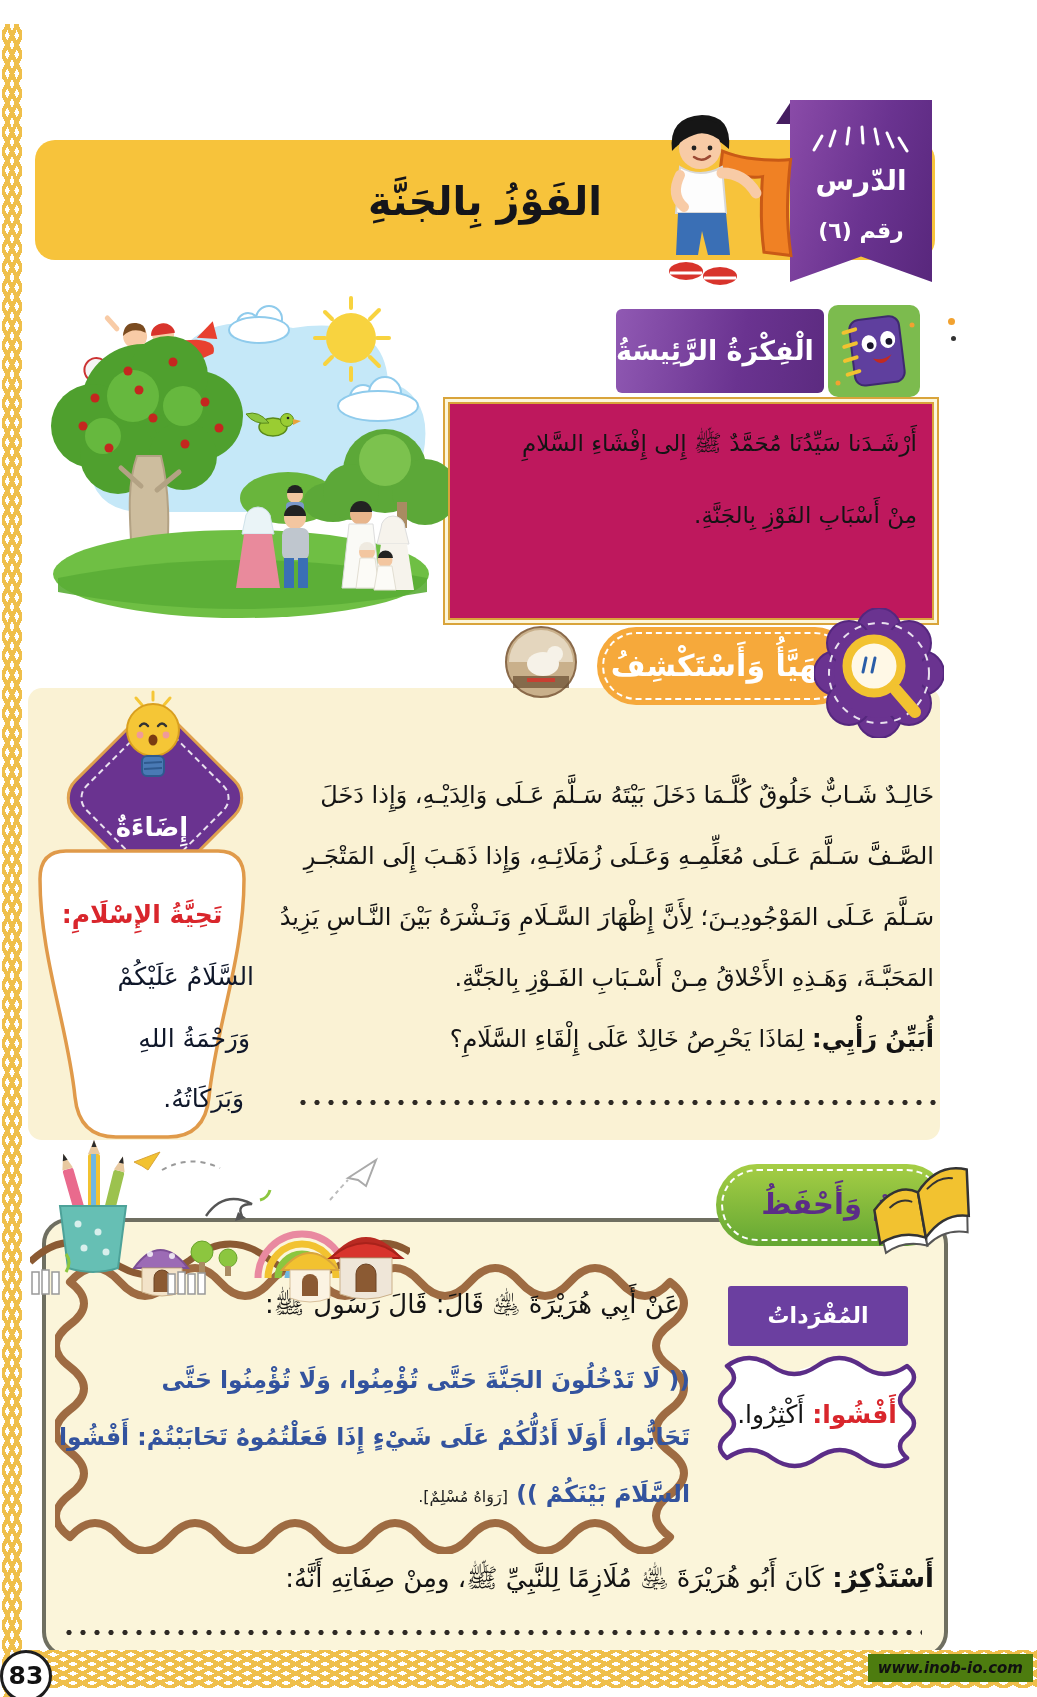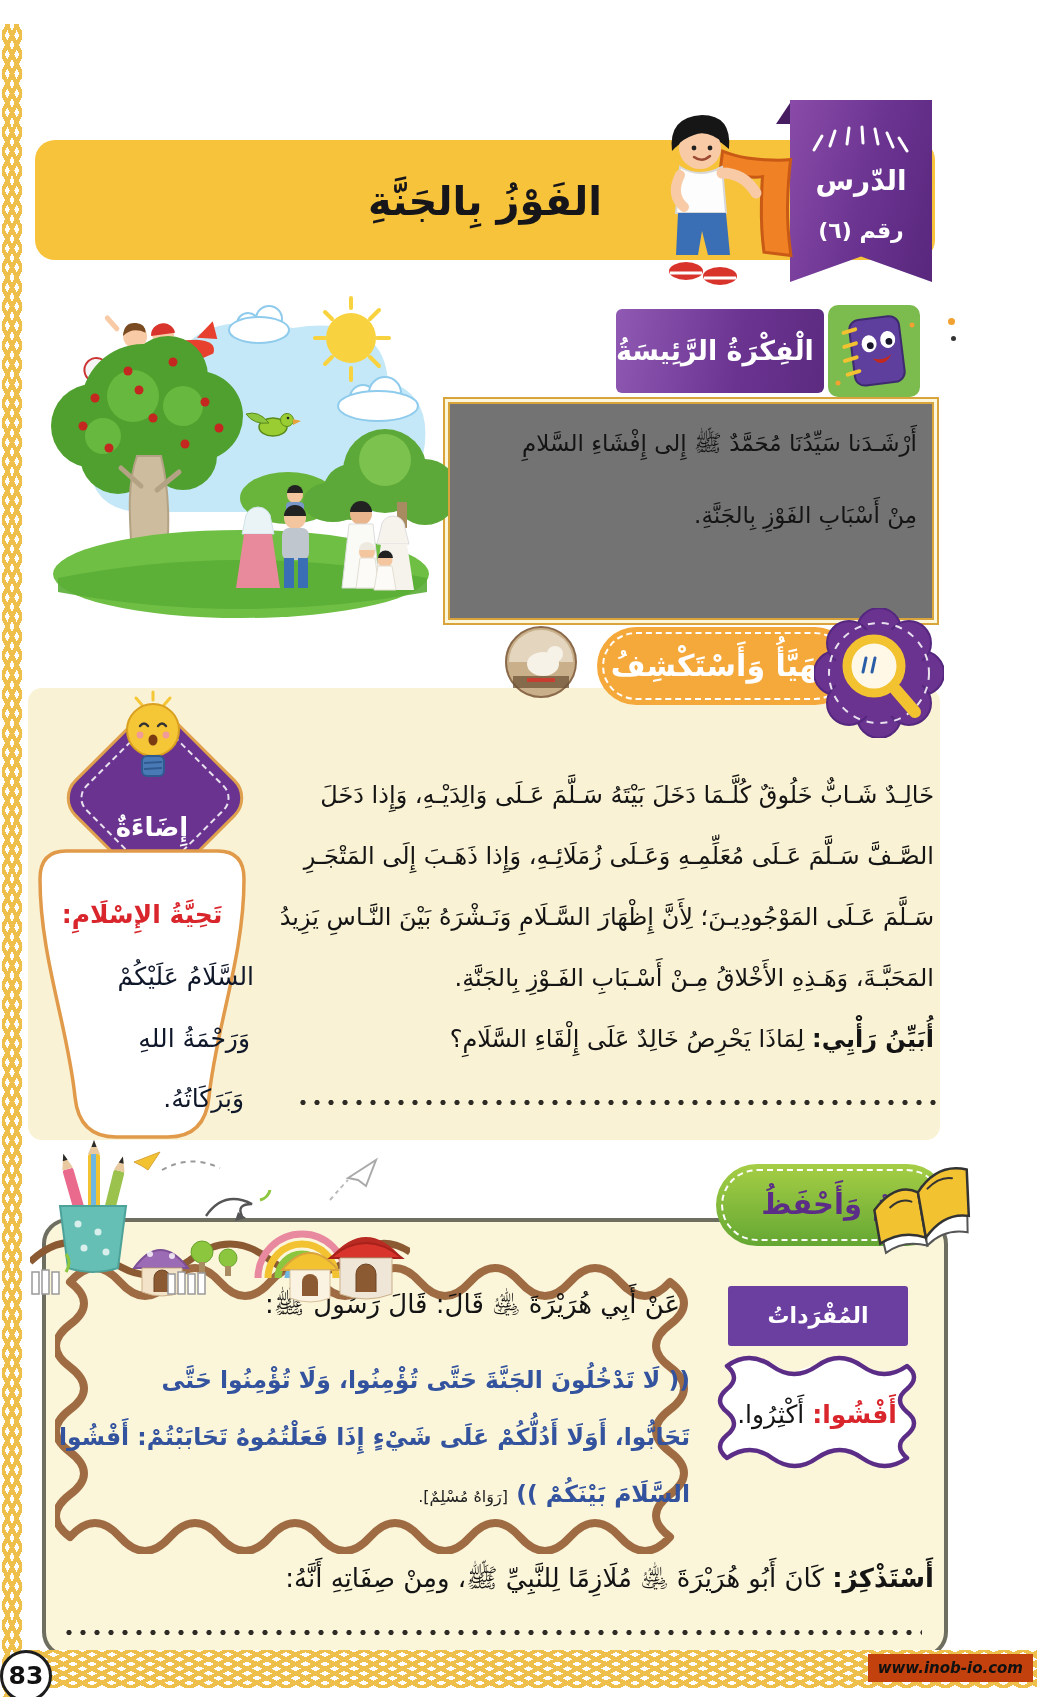--- a/index.html
+++ b/index.html
@@ -19,21 +19,21 @@
   .title{font-size:40px;font-weight:bold;color:#15151a;text-align:center;}
   .ribbon{background:linear-gradient(105deg,#8A4BA8 0%,#6A3390 55%,#58277c 100%);
           clip-path:polygon(0 0,100% 0,100% 100%,50% 86%,0 100%);}
   .ribbon-fold{background:#451d60;clip-path:polygon(0 100%,100% 0,100% 100%);}
   .ribbon-text{color:#fff;text-align:center;font-weight:bold;}
   
   .mi-label{background:linear-gradient(100deg,#9059B3 0%,#6A3390 60%,#5C2B80 100%);
             border-radius:6px;color:#fff;font-size:27px;font-weight:bold;
             text-align:left;}
   .mi-iconbox{background:#7CBB4E;border-radius:10px;}
-  .mi-box{background:#737373;border:2px solid #D9A43B;
+  .mi-box{background:#be185d;border:2px solid #D9A43B;
           box-shadow:inset 0 0 0 3px #FCF6DA, inset 0 0 0 5px #D9A43B;}
   .mi-line{font-size:23px;color:#141414;text-align:right;line-height:72px;white-space:nowrap;}
   
   .cream{background:#FAF2D4;border-radius:14px;}
   .para-line{font-size:24px;color:#141414;line-height:61px;white-space:nowrap;}
   .q-label{font-weight:bold;}
   .dots{background-image:radial-gradient(circle,#2E2A25 2.3px,transparent 2.9px);
         background-size:14px 9px;background-repeat:repeat-x;background-position:left center;height:9px;}
   
   .pill-orange{background:#F6A93B;border-radius:39px;}
@@ -55,21 +55,21 @@
   .hadith-line{font-size:23.5px;font-weight:bold;color:#33539E;text-align:right;line-height:57px;white-space:nowrap;}
   .hadith-src{font-size:16px;font-weight:normal;color:#222;}
   .vocab-head{background:#6B3FA0;color:#fff;font-size:22px;font-weight:bold;text-align:center;border-radius:3px;}
   .vocab-line{font-size:25px;text-align:center;color:#141414;}
   .vocab-term{color:#D9262C;font-weight:bold;}
   .recall-line{font-size:26px;color:#141414;text-align:right;white-space:nowrap;}
   .recall-label{font-weight:bold;}
   
   .pagenum{background:#fff;border:3px solid #1d1d1d;border-radius:50%;
            font-size:25px;font-weight:bold;color:#111;text-align:center;}
-  .website{background:#c2410c;font-size:15px;font-style:italic;font-weight:bold;color:#111;padding:5px 10px;}
+  .website{background:#4d7c0f;font-size:15px;font-style:italic;font-weight:bold;color:#111;padding:5px 10px;}
   .dot{border-radius:50%;}
 </style>
 </head>
 <body>
 
 <div class="page">
 
   <div class="abs lattice-v" style="left:2px;top:24px;width:20px;height:1673px;"></div>
 
   <div class="abs banner" style="left:35px;top:140px;width:900px;height:120px;"></div>

